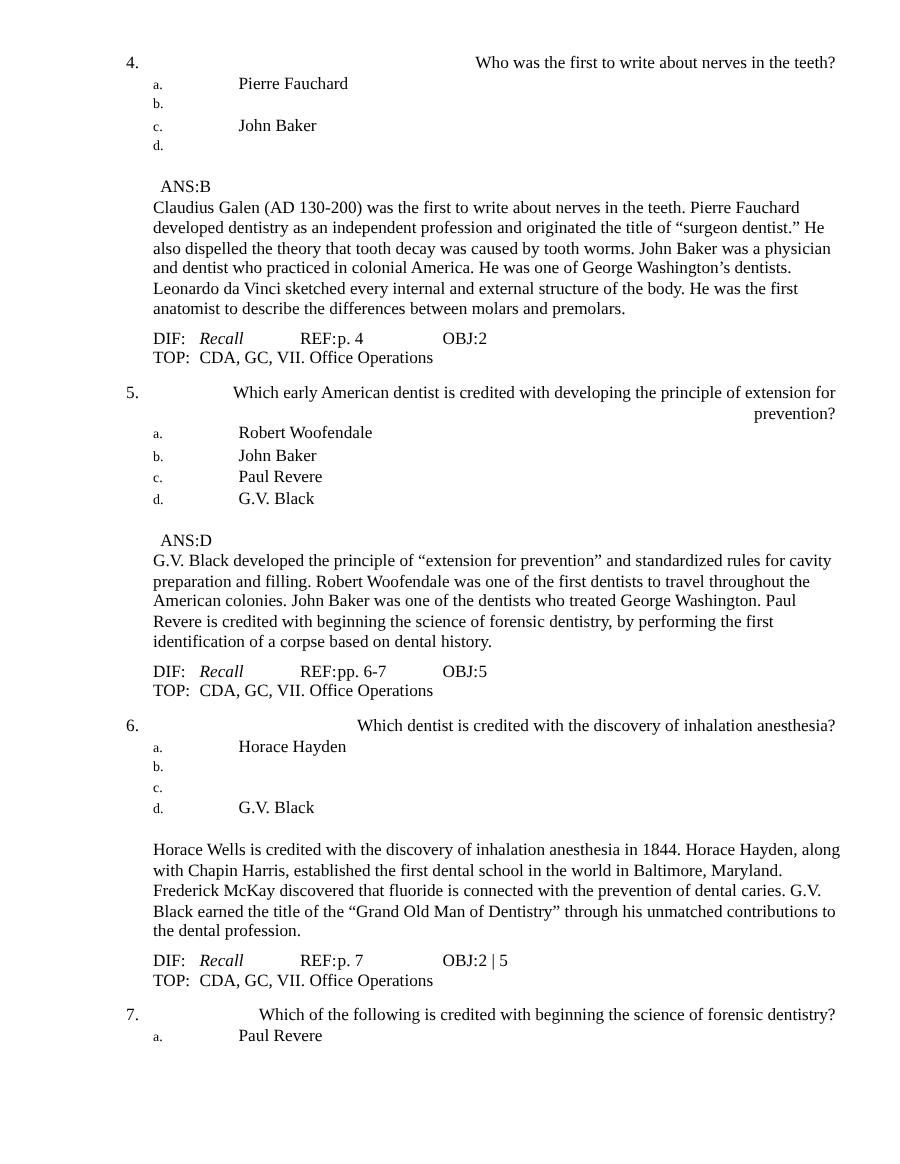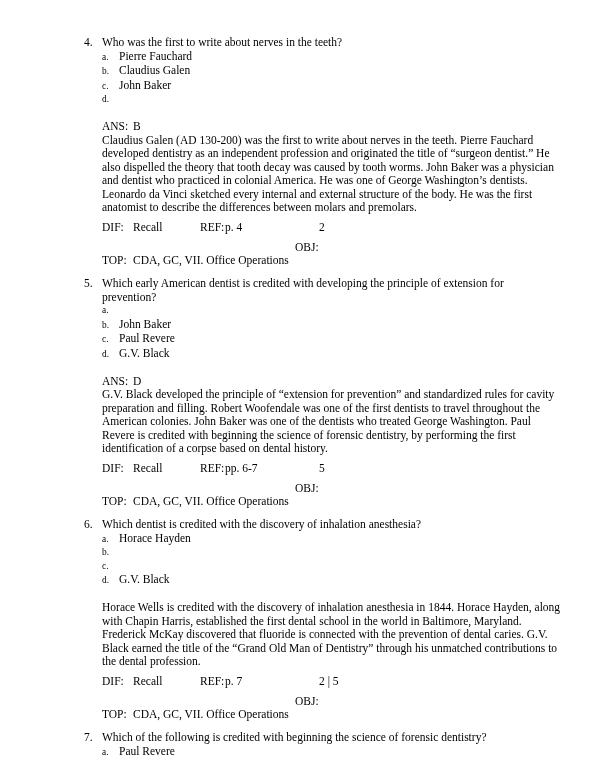--- a/index.html
+++ b/index.html
@@ -9,55 +9,54 @@
     color: #000000;
     font-family: "Liberation Serif", serif;
     font-size: 11.5px;
     line-height: 13.5px;
     overflow: hidden;
   }
   .page { padding: 36px 28px 0 84px; }
   .question { margin-bottom: 9.5px; }
   .q-row { display: flex; }
   .q-num { flex: none; width: 18px; }
-  .q-text { width: 455px; }
+  .q-text { width: 455px; text-align: right; }
   .option { display: flex; align-items: baseline; margin-left: 18px; }
   .opt-letter { flex: none; width: 17px; font-size: 9.3px; }
-  .opt-text { width: 430px; }
+  .opt-text { width: 430px; margin-left: 40px; }
   .answer-block { margin-left: 18px; margin-top: 13.5px; }
-  .lbl { display: inline-block; width: 31px; }
+  .lbl { display: inline-block; width: 31px; text-align: right; }
   .rationale { width: 462px; }
   .meta { margin-left: 18px; margin-top: 6px; }
   .meta-row { display: flex; }
   .m-dif-l { flex: none; width: 31px; }
-  .m-dif-v { flex: none; width: 67px; }
+  .m-dif-v { flex: none; width: 67px; font-style: italic; }
   .m-ref-l { flex: none; width: 25px; }
   .m-ref-v { flex: none; width: 70px; }
-  .m-obj-l { flex: none; width: 24px; margin-top: 20px; }
+  .m-obj-l { flex: none; width: 24px; }
   .m-top-l { flex: none; width: 31px; }
 </style>
 </head>
 <body>
 
 <div class="page">
   <div id="question-list">
   <div class="question">
     <div class="q-row">
       <span class="q-num">4.</span>
       <span class="q-text">Who was the first to write about nerves in the teeth?</span>
     </div>
     <div class="options">
 
     <div class="option">
         <span class="opt-letter">a.</span>
         <span class="opt-text">Pierre Fauchard</span>
       </div>
           <div class="option">
         <span class="opt-letter">b.</span>
-        <span class="opt-text">Claudius Galen</span>
       </div>
           <div class="option">
         <span class="opt-letter">c.</span>
         <span class="opt-text">John Baker</span>
       </div>
           <div class="option">
         <span class="opt-letter">d.</span>
       </div>
         </div>
     <div class="answer-block">
@@ -84,20 +83,21 @@
 
   <div class="question">
     <div class="q-row">
       <span class="q-num">5.</span>
       <span class="q-text">Which early American dentist is credited with developing the principle of extension for prevention?</span>
     </div>
     <div class="options">
 
     <div class="option">
         <span class="opt-letter">a.</span>
+        <span class="opt-text">Robert Woofendale</span>
       </div>
           <div class="option">
         <span class="opt-letter">b.</span>
         <span class="opt-text">John Baker</span>
       </div>
           <div class="option">
         <span class="opt-letter">c.</span>
         <span class="opt-text">Paul Revere</span>
       </div>
           <div class="option">

